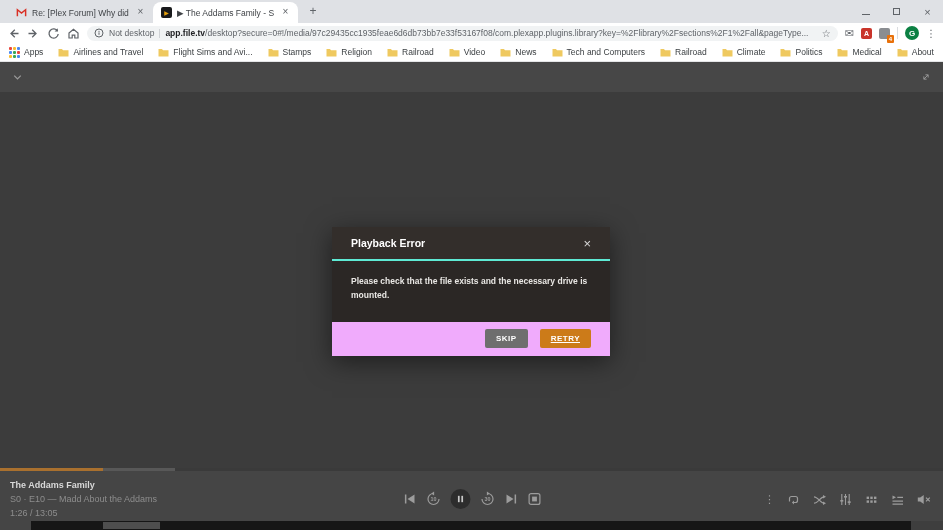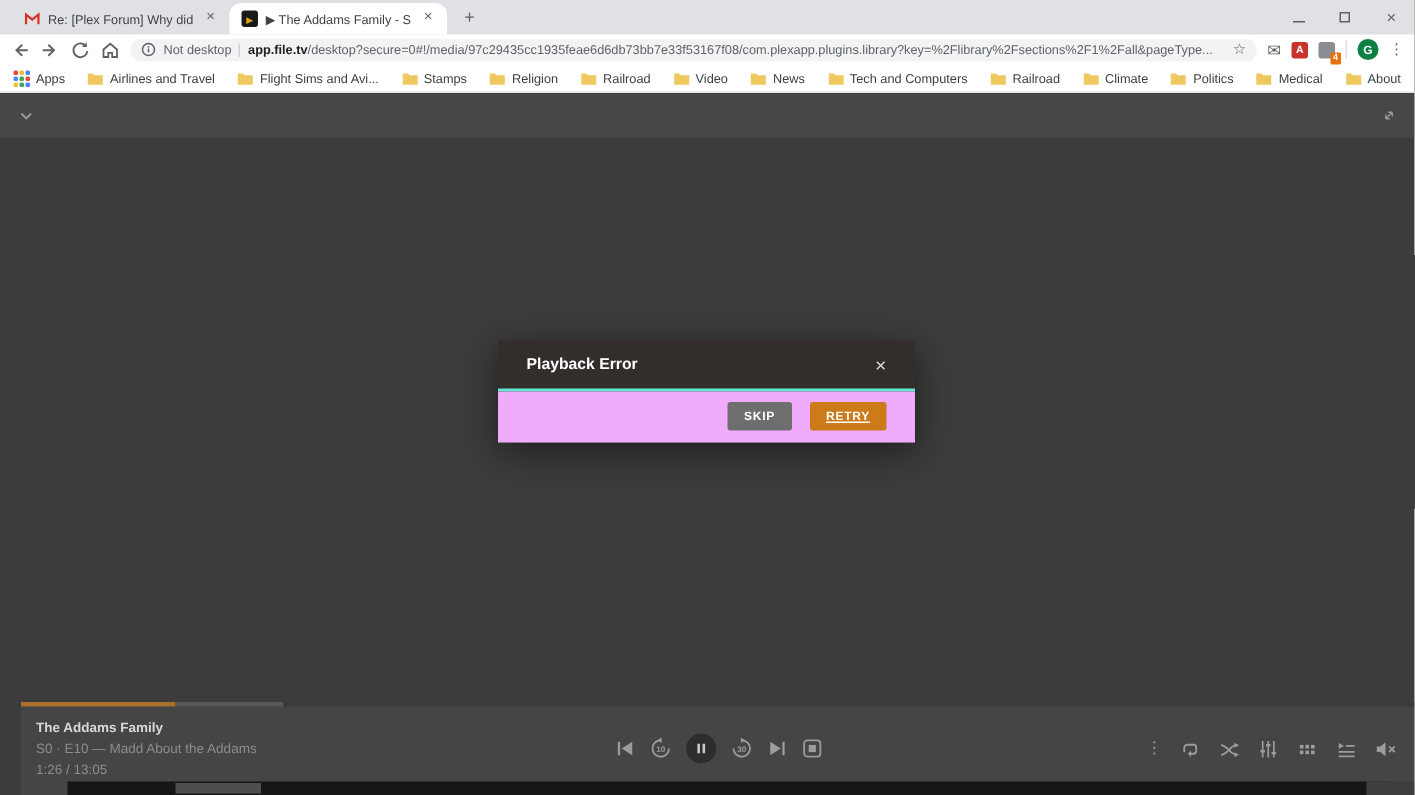--- a/index.html
+++ b/index.html
@@ -55,21 +55,21 @@
   .dlg-title { font-size:10.5px; font-weight:bold; color:#fff; }
   .dlg-close { font-size:13px; color:#d8d8d8; }
   .dlg-body { background:#2b2725; padding:13px 19px 19px; }
   .dlg-msg { font-size:8.5px; font-weight:bold; color:#e9e7e4; line-height:1.7; }
   .dlg-foot { background:#f0abfc; padding:7px 19px 8px; display:flex; justify-content:flex-end; gap:12px; }
   .btn { height:19px; padding:0 11px; border-radius:2px; border:none; font-family:inherit; font-size:8px; font-weight:bold; letter-spacing:.5px; color:#fff; display:flex; align-items:center; }
   .btn-skip { background:#6e6e6e; }
   .btn-retry { background:#cc7b19;text-decoration:underline; }
 
   
-  .playerbar { position:absolute; left:14px; right:0; bottom:0; height:62px; background:#454545; }
+  .playerbar { position:absolute; left:0; right:0; bottom:0; height:62px; background:#454545; }
   .seek { position:absolute; top:0; left:0; right:0; height:3px; background:#3a3a3a; }
   .seek-fill { position:absolute; left:0; top:0; height:3px; width:103px; background:#a9702e; }
   .seek-buffer { position:absolute; left:103px; top:0; height:3px; width:72px; background:#585858; }
   .pinfo { position:absolute; left:10px; top:12px; }
   .pinfo .t1 { font-size:9px; font-weight:bold; color:#d8d8d8; }
   .pinfo .t2 { font-size:9px; color:#8d8d8d; margin-top:4px; }
   .pinfo .t3 { font-size:9px; color:#8d8d8d; margin-top:4px; }
   .pcenter { position:absolute; left:50%; top:21px; transform:translateX(-50%); display:flex; align-items:center; gap:9px; }
   .pright { position:absolute; right:12px; top:24px; display:flex; align-items:center; gap:11px; }
   .pbtn { display:inline-flex; align-items:center; justify-content:center; }
@@ -269,20 +269,23 @@
             <path d="M4.5 9.5 9.5 4.5M9.5 4.5H6.3M9.5 4.5v3.2M4.5 9.5h3.2M4.5 9.5V6.3" fill="none" stroke="#9a9a9a" stroke-width="1.1"></path>
           </svg>
       </span>
     </div>
 
     <div class="dialog">
       <div class="dlg-head">
         <span class="dlg-title">Playback Error</span>
         <span class="dlg-close">×</span>
       </div>
+      <div class="dlg-body">
+        <div class="dlg-msg">Please check that the file exists and the necessary drive is mounted.</div>
+      </div>
       <div class="dlg-foot">
         <button class="btn btn-skip">SKIP</button>
         <button class="btn btn-retry">RETRY</button>
       </div>
     </div>
 
     <div class="playerbar">
       <div class="seek">
         <div class="seek-fill"></div>
         <div class="seek-buffer"></div>

